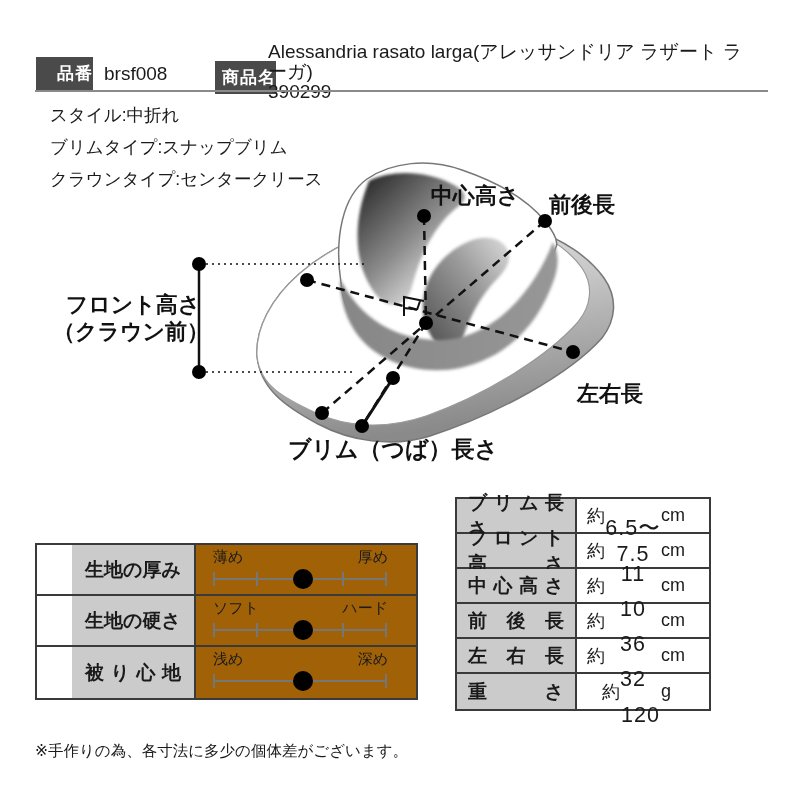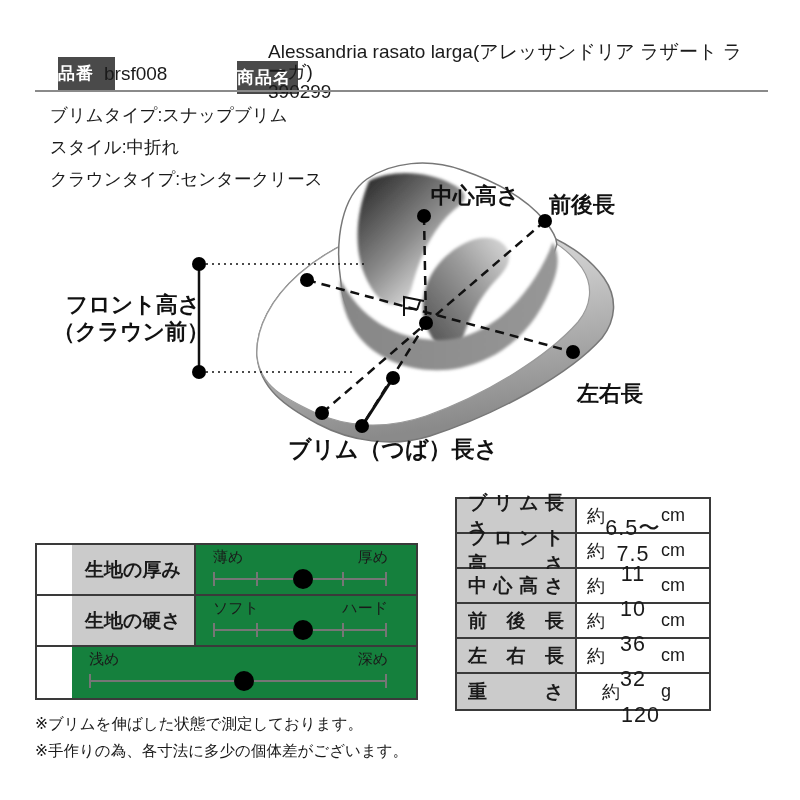--- a/index.html
+++ b/index.html
@@ -1,39 +1,39 @@
 <!DOCTYPE html>
 <html><head>
 <meta charset="utf-8">
 <style>
   html,body{margin:0;padding:0;background:#fff;}
   body{font-family:"Liberation Sans","DejaVu Sans",sans-serif;color:#1a1a1a;}
   #page{position:relative;width:800px;height:800px;background:#fff;overflow:hidden;}
   .absbox{position:absolute;}
   
-  .dark-label{position:absolute;background:#4a4a4a;color:#fff;display:flex;align-items:center;justify-content:flex-start;
-    font-size:17px;font-weight:600;height:33px;letter-spacing:1px;margin-left:22px;}
+  .dark-label{position:absolute;background:#4a4a4a;color:#fff;display:flex;align-items:center;justify-content:flex-end;
+    font-size:17px;font-weight:600;height:33px;letter-spacing:1px;}
   #item-code-box{left:36px;top:57px;width:57px;}
   #product-box{left:215px;top:61px;width:61px;}
   #item-code{left:104px;top:57px;height:33px;line-height:33px;font-size:19px;}
   #product-name{left:268px;top:42px;width:486px;font-size:19px;line-height:20px;}
   #header-rule{left:35px;top:90px;width:733px;border-top:2px solid #8a8a8a;height:0;}
   
   #spec-lines{left:50px;top:99px;font-size:17.5px;font-weight:500;}
   #spec-lines div{height:32px;line-height:32px;}
   
   #diagram{position:absolute;left:0;top:0;pointer-events:none;}
   
   #fabric-table{left:35px;top:543px;width:383px;border:2px solid #3a3a3a;box-sizing:border-box;background:#fff;}
   .frow{display:flex;height:51px;border-bottom:2px solid #3a3a3a;box-sizing:border-box;padding-left:35px;}
   .frow:last-child{border-bottom:none;}
   .cell-label{width:124px;background:#cbcbcb;border-right:2px solid #3a3a3a;display:flex;align-items:center;
     padding:0 13px;box-sizing:border-box;font-size:19px;font-weight:600;}
   .jlabel{display:block;width:100%;text-align:justify;text-align-last:justify;}
-  .cell-slider{flex:1;position:relative;background:#15803d;font-family:Liberation Serif, serif;}
+  .cell-slider{flex:1;position:relative;background:#a16207;font-family:Liberation Serif, serif;}
   .end-label{position:absolute;top:3px;font-size:15px;font-weight:500;}
   .end-label.min{left:17px;}
   .end-label.max{right:28px;}
   .strack{position:absolute;left:18px;right:30px;top:33px;height:2px;background:#767676;}
   .tick{position:absolute;top:-6px;width:2px;height:14px;background:#767676;transform:translateX(-50%);}
   .sdot{position:absolute;top:-9px;width:20px;height:20px;border-radius:50%;background:#000;transform:translateX(-50%);}
   
   #measure-table{left:455px;top:497px;width:256px;border:2px solid #3a3a3a;box-sizing:border-box;background:#fff;}
   .mrow{display:flex;height:35px;border-bottom:2px solid #3a3a3a;box-sizing:border-box;}
   .mrow:last-child{border-bottom:none;gap:15px;}
@@ -63,22 +63,22 @@
   <div id="product-box" class="dark-label">
     <span>商品名</span>
   </div>
   <div id="product-name" class="absbox">
     <div>Alessandria rasato larga(アレッサンドリア ラザート ラーガ)</div>
     <div>390299</div>
   </div>
   <div id="header-rule" class="absbox"></div>
 
   <div id="spec-lines" class="absbox">
+    <div>スタイル:中折れ</div>
     <div>ブリムタイプ:スナップブリム</div>
-    <div>スタイル:中折れ</div>
     <div>クラウンタイプ:センタークリース</div>
   </div>
 
   <svg id="diagram" width="800" height="520" viewBox="0 0 800 520">
     <defs>
       <linearGradient id="gBrim" x1="0" y1="0" x2="0.25" y2="1">
         <stop offset="0" stop-color="#ececec"></stop>
           <stop offset="0.45" stop-color="#c7c7c7"></stop>
           <stop offset="1" stop-color="#8a8a8a"></stop>
       </linearGradient>
@@ -180,20 +180,23 @@
             <span class="tick" style="left: 0%;"></span>
             <span class="tick" style="left: 25%;"></span>
             <span class="tick" style="left: 50%;"></span>
             <span class="tick" style="left: 75%;"></span>
             <span class="tick" style="left: 100%;"></span>
             <span class="sdot" style="left: 52%;"></span>
           </div>
         </div>
       </div>
       <div class="frow">
+        <div class="cell-label">
+          <span class="jlabel">被り心地</span>
+        </div>
         <div class="cell-slider">
           <span class="end-label min">浅め</span>
           <span class="end-label max">深め</span>
           <div class="strack">
             <span class="tick" style="left: 0%;"></span>
             <span class="tick" style="left: 100%;"></span>
             <span class="sdot" style="left: 52%;"></span>
           </div>
         </div>
       </div>
@@ -255,16 +258,15 @@
           <span class="jlabel">重さ</span>
         </div>
         <div class="mval">
           <span class="mprefix">約</span>
           <span class="mvalue">120</span>
           <span class="munit">g</span>
         </div>
       </div>
     </div>
 
-  <div id="note-1" class="note">※ブリムを伸ばした状態で測定しております。</div>
   <div id="note-2" class="note">※手作りの為、各寸法に多少の個体差がございます。</div>
 
 </div>
 
 </body></html>

